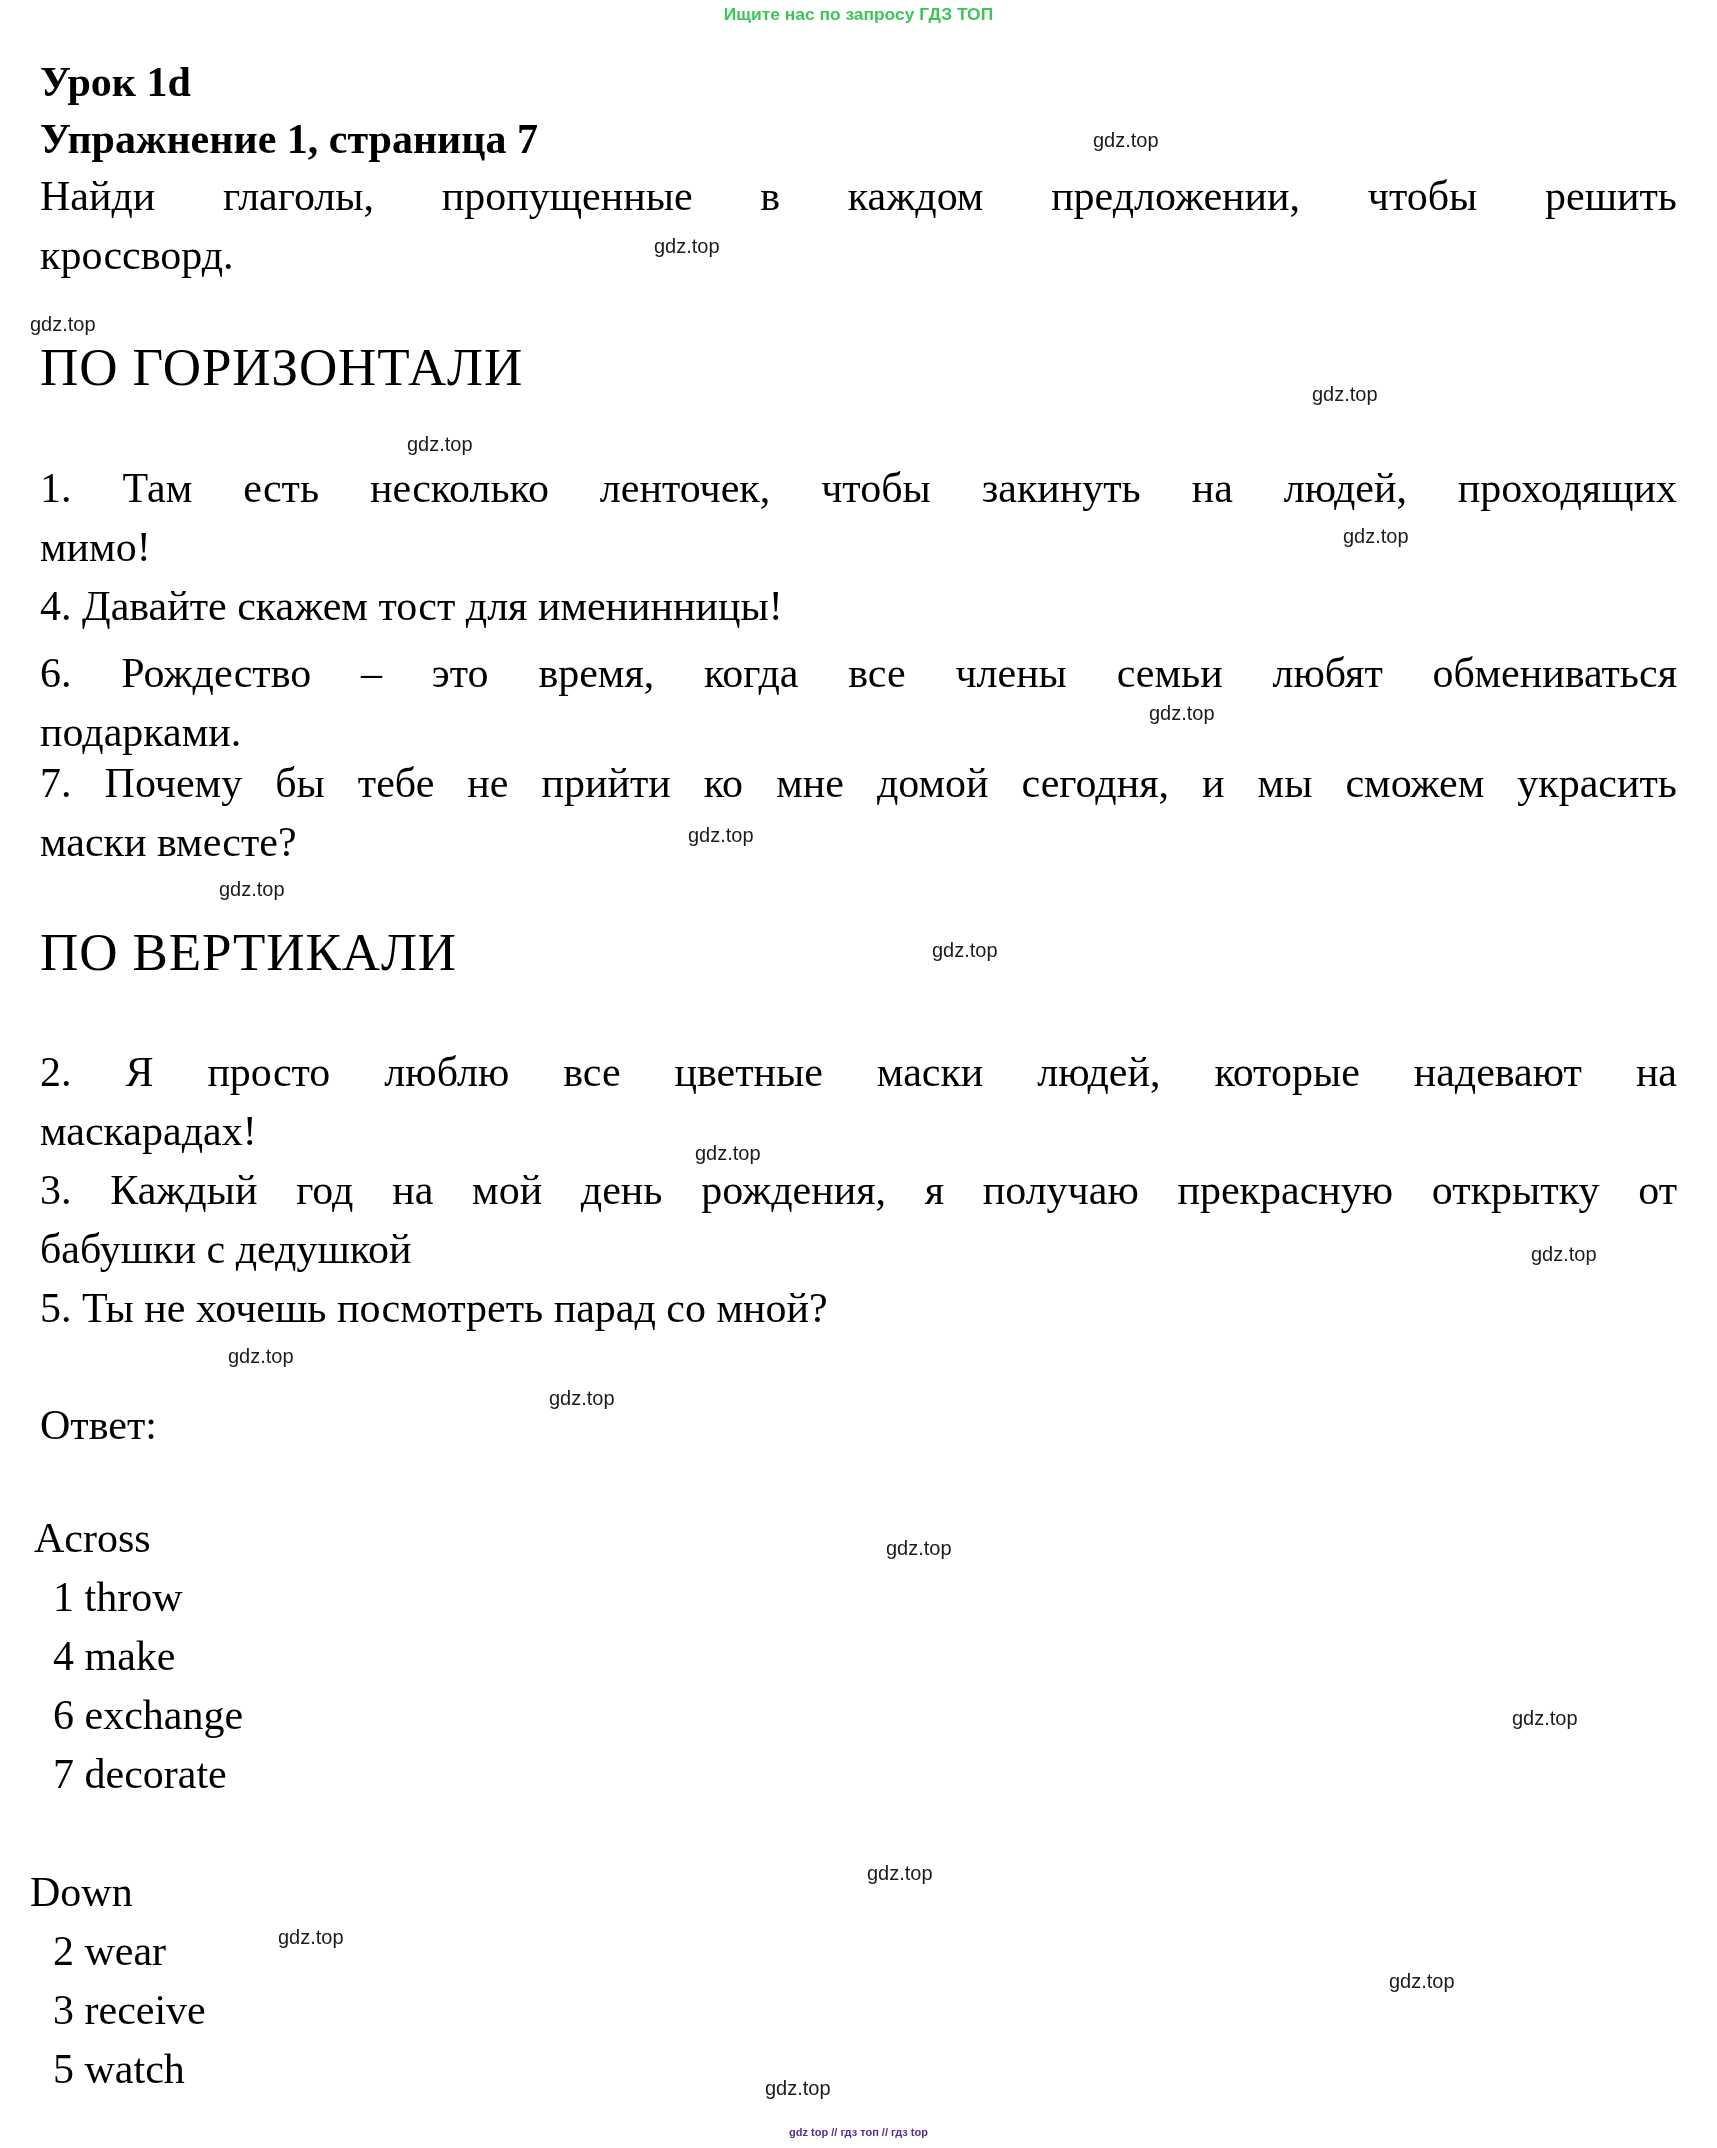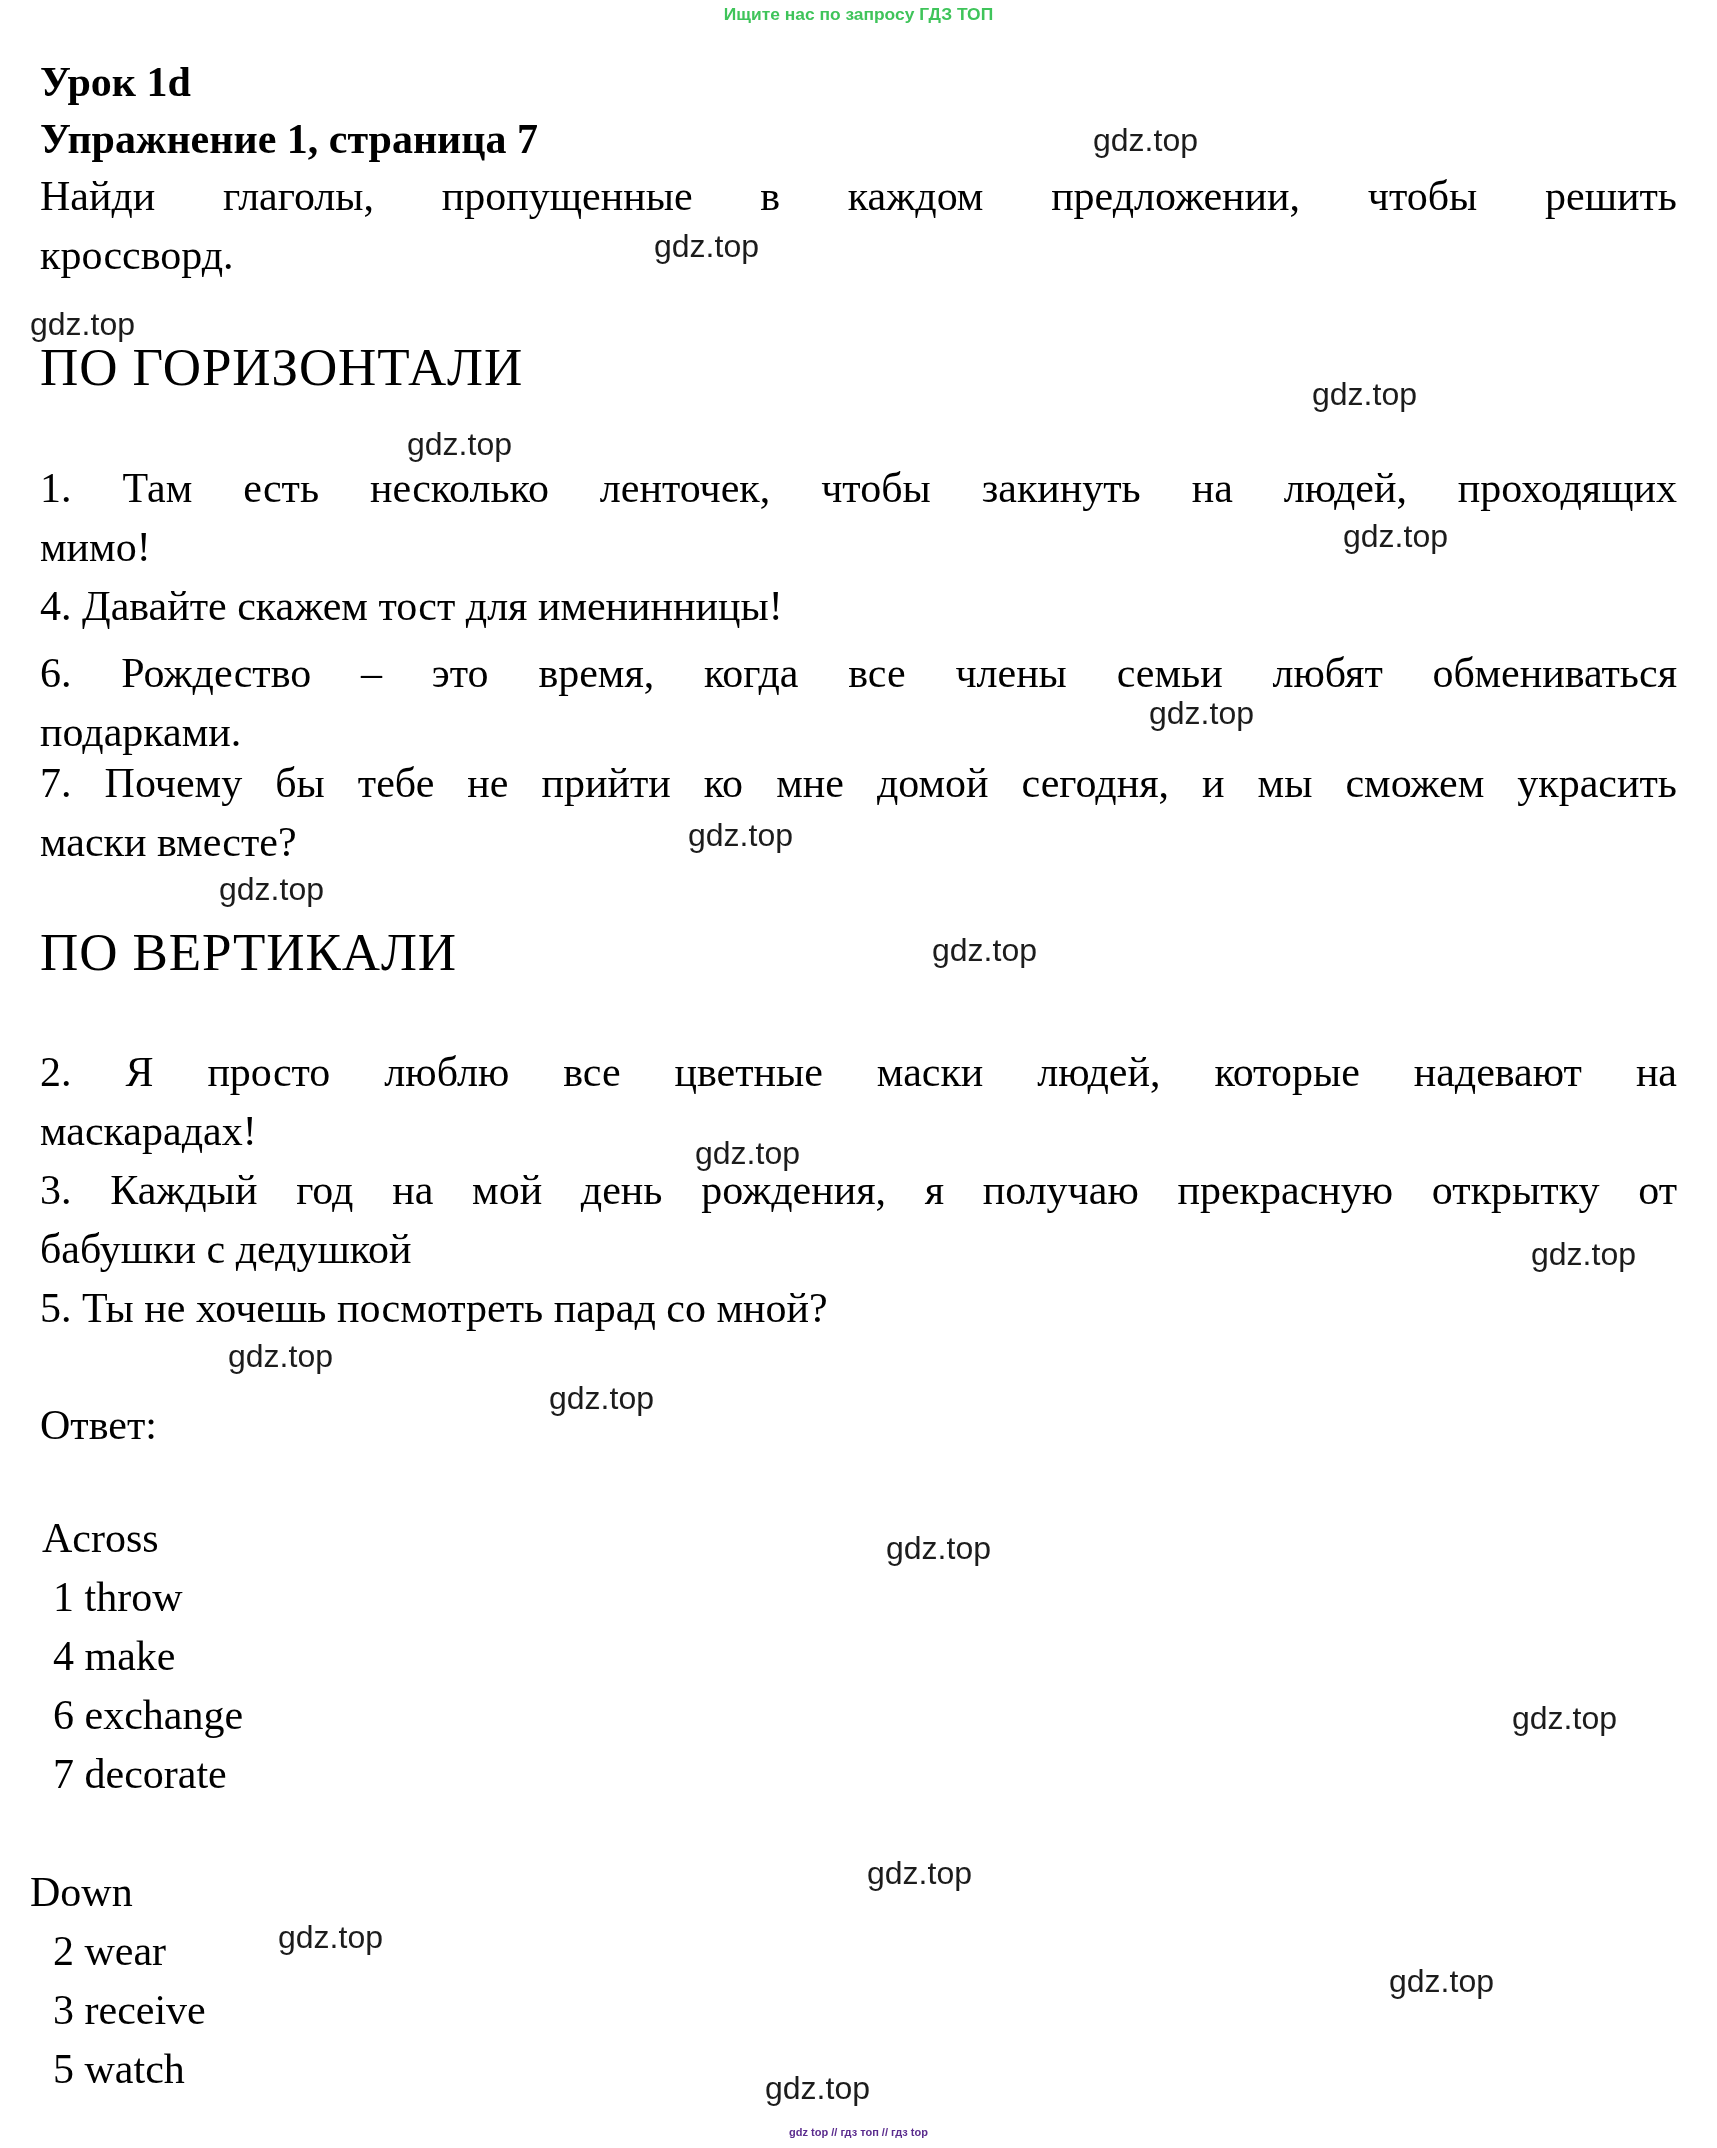--- a/index.html
+++ b/index.html
@@ -14,21 +14,21 @@
   }
   .title{font-weight:bold;font-size:42px;line-height:52px;left:40px;}
   .section-heading{font-size:53px;line-height:52px;left:40px;letter-spacing:0.9px;}
   .para{left:40px;width:1637px;font-size:42px;line-height:59px;}
   .line{white-space:normal;}
   .line.stretch{text-align:justify;text-align-last:justify;}
   .answers{left:30px;width:869px;font-size:42px;line-height:59px;}
   .answers .line{margin-left:23px;}
   .wm{
     position:absolute;font-family:"Liberation Sans", sans-serif;
-    font-size:32px;color:#1c1c1c;line-height:26px;white-space:nowrap;
+    font-size:20px;color:#1c1c1c;line-height:26px;white-space:nowrap;
   }
   .footer{
     position:absolute;top:2126px;left:0;width:100%;text-align:center;
     font-family:"Liberation Sans", sans-serif;font-size:11px;font-weight:bold;
   }
 </style>
 </head>
 <body>
 
 <div class="page">
@@ -77,21 +77,21 @@
     <div class="line">бабушки с дедушкой</div>
   </div>
 
   <div class="abs para" style="top:1279px;">
     <div class="line">5. Ты не хочешь посмотреть парад со мной?</div>
   </div>
 
   <div class="abs para" style="top:1396px;">Ответ:</div>
 
   <div class="abs answers" style="top:1509px;">
-    <div class="line" style="margin-left:12px;">Across</div>
+    <div class="line" style="margin-left:4px;">Across</div>
     <div class="line">1 throw</div>
     <div class="line">4 make</div>
     <div class="line">6 exchange</div>
     <div class="line">7 decorate</div>
   </div>
 
   <div class="abs answers" style="top:1863px;">
     <div class="line" style="margin-left:0;">Down</div>
     <div class="line">2 wear</div>
     <div class="line">3 receive</div>

